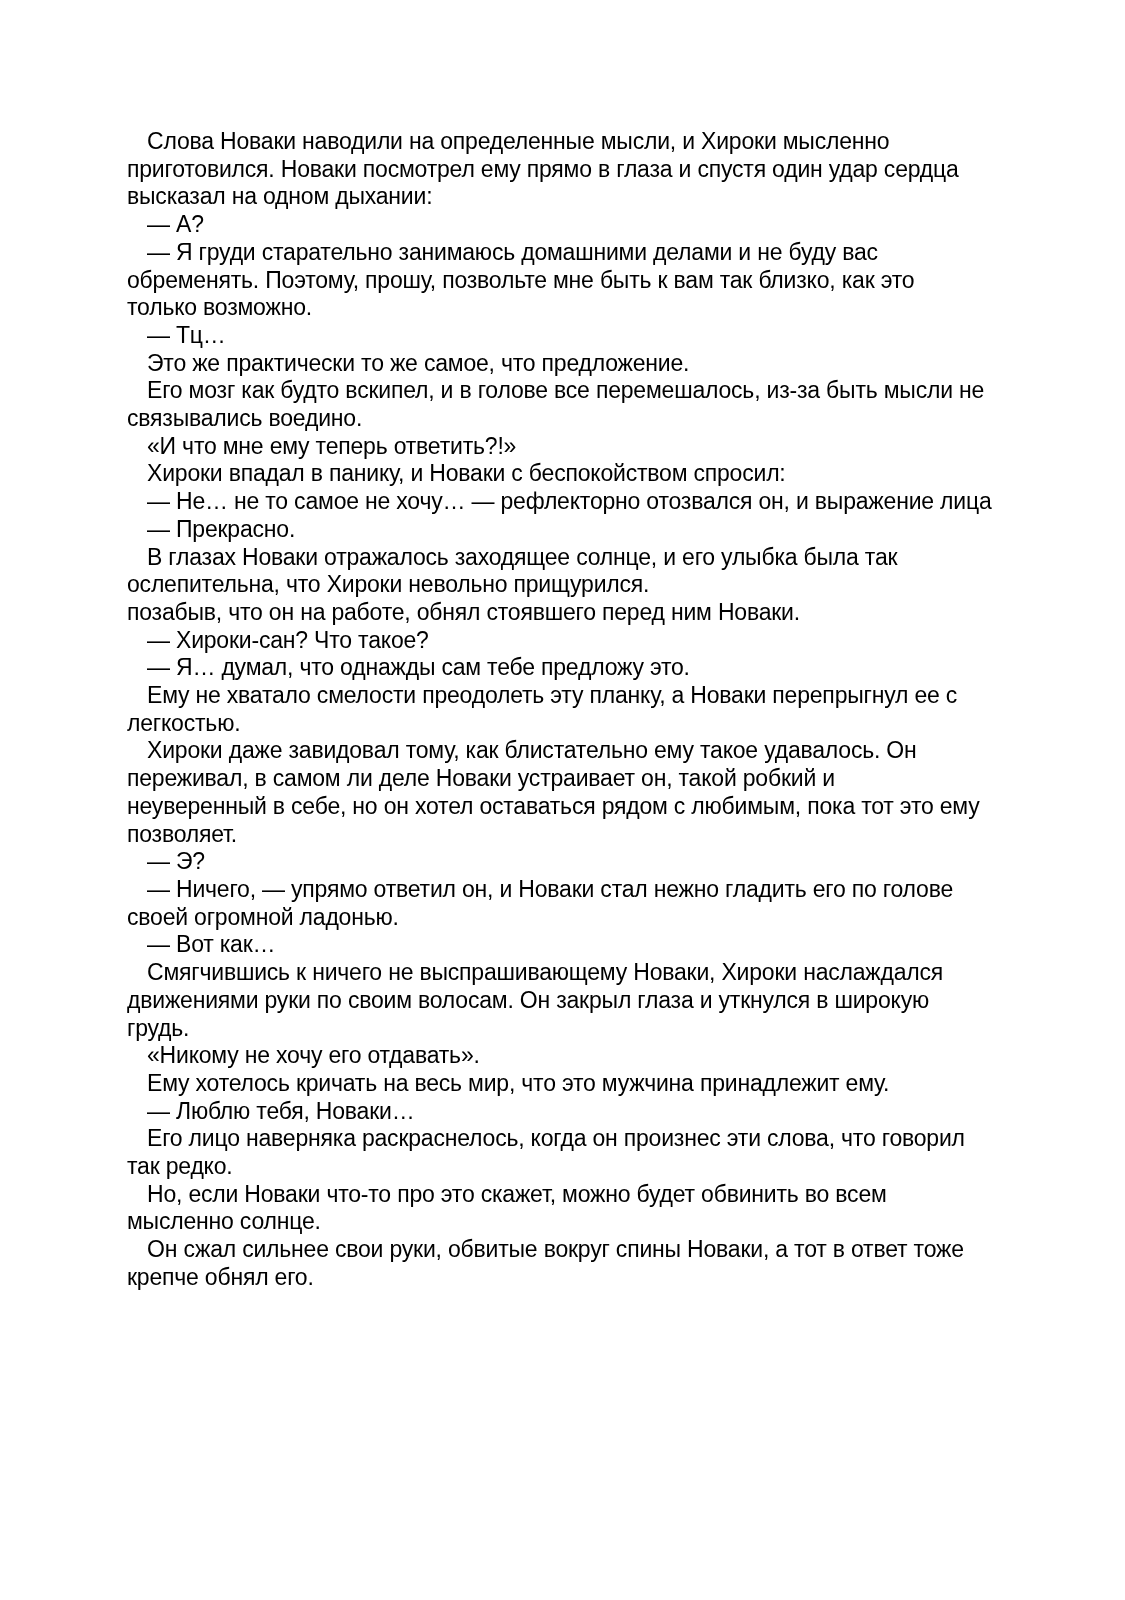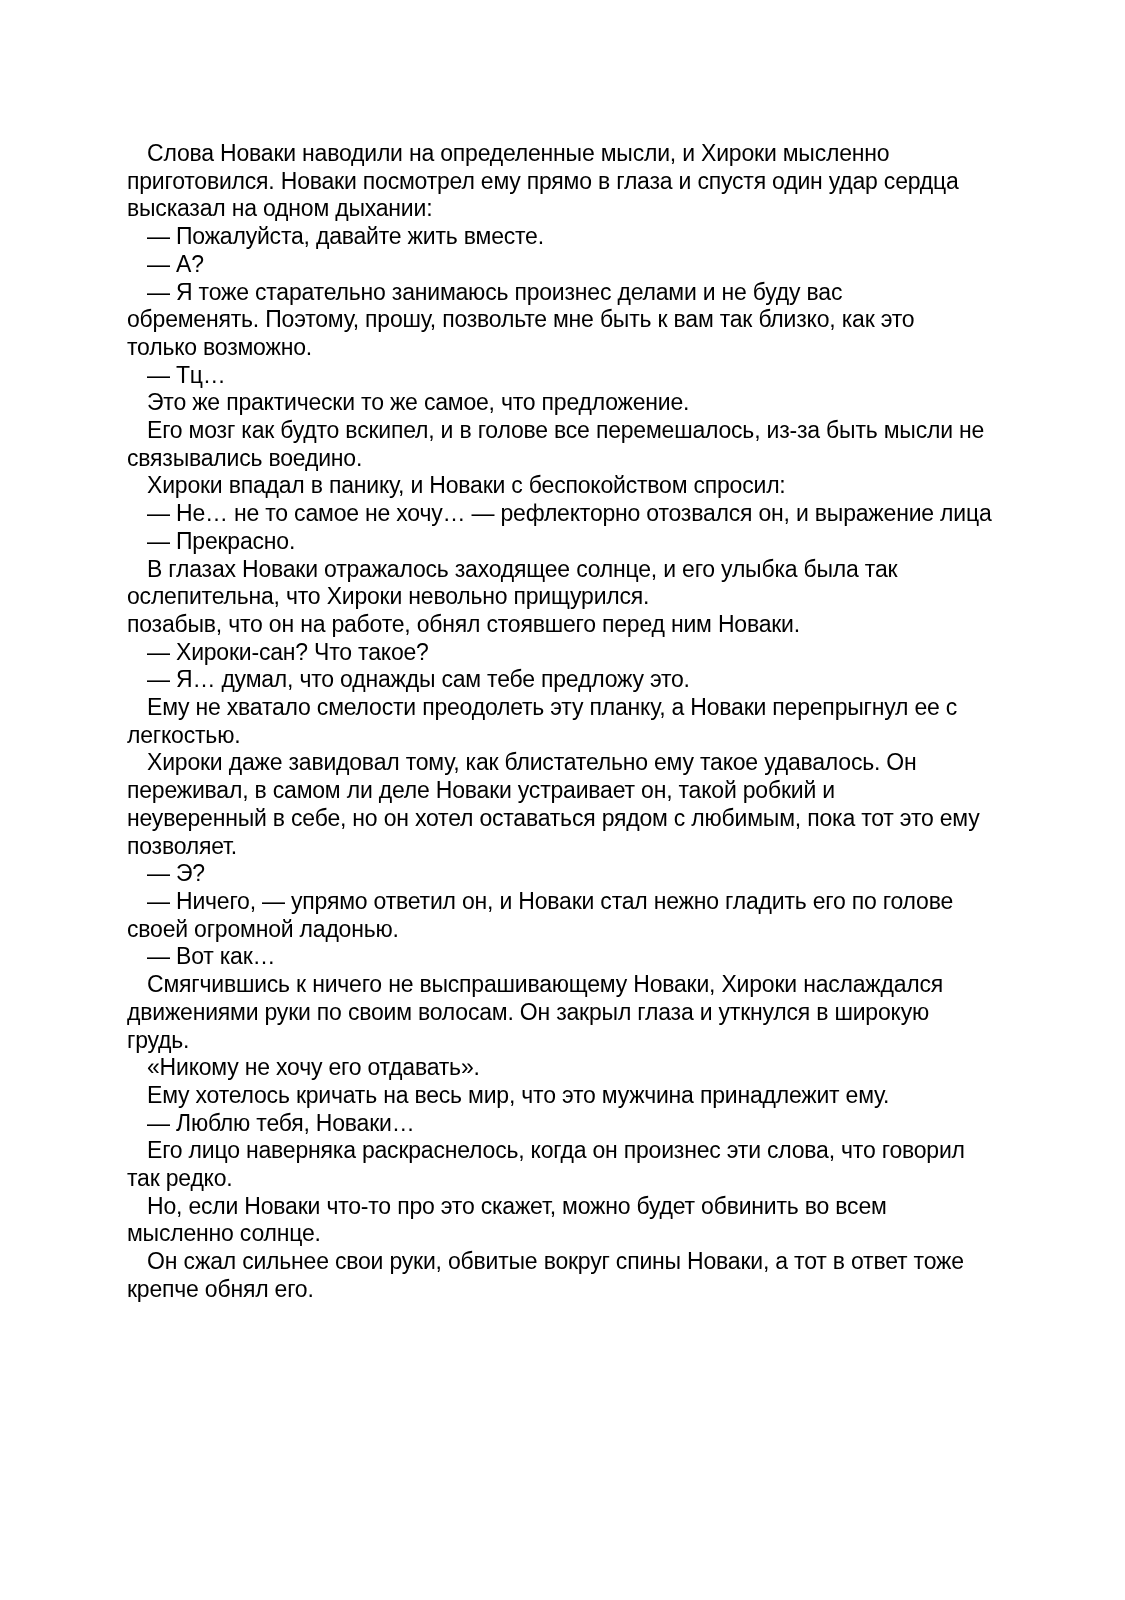--- a/index.html
+++ b/index.html
@@ -15,21 +15,21 @@
   }
   .page {
     position: relative;
     width: 1125px;
     height: 1600px;
     background: #ffffff;
   }
   .text-block {
     position: absolute;
     left: 127px;
-    top: 140px;
+    top: 128px;
     width: 880px;
     color: #000000;
     font-size: 23px;
     line-height: 27.7px;
     letter-spacing: -0.2px;
   }
   .line {
     white-space: pre;
   }
   .line.indent {
@@ -37,29 +37,29 @@
   }
 </style>
 </head>
 <body>
 
 <div class="page">
   <div class="text-block">
       <div class="line indent">Слова Новаки наводили на определенные мысли, и Хироки мысленно</div>
       <div class="line">приготовился. Новаки посмотрел ему прямо в глаза и спустя один удар сердца</div>
       <div class="line">высказал на одном дыхании:</div>
-      <div class="line indent">— Пожалуйста, давайте жить вместе.</div>
       <div class="line indent">— А?</div>
-      <div class="line indent">— Я тоже старательно занимаюсь произнес делами и не буду вас</div>
+      <div class="line indent">— Я груди старательно занимаюсь домашними делами и не буду вас</div>
       <div class="line">обременять. Поэтому, прошу, позвольте мне быть к вам так близко, как это</div>
       <div class="line">только возможно.</div>
       <div class="line indent">— Тц…</div>
       <div class="line indent">Это же практически то же самое, что предложение.</div>
       <div class="line indent">Его мозг как будто вскипел, и в голове все перемешалось, из-за быть мысли не</div>
       <div class="line">связывались воедино.</div>
+      <div class="line indent">«И что мне ему теперь ответить?!»</div>
       <div class="line indent">Хироки впадал в панику, и Новаки с беспокойством спросил:</div>
       <div class="line indent">— Не… не то самое не хочу… — рефлекторно отозвался он, и выражение лица</div>
       <div class="line indent">— Прекрасно.</div>
       <div class="line indent">В глазах Новаки отражалось заходящее солнце, и его улыбка была так</div>
       <div class="line">ослепительна, что Хироки невольно прищурился.</div>
       <div class="line">позабыв, что он на работе, обнял стоявшего перед ним Новаки.</div>
       <div class="line indent">— Хироки-сан? Что такое?</div>
       <div class="line indent">— Я… думал, что однажды сам тебе предложу это.</div>
       <div class="line indent">Ему не хватало смелости преодолеть эту планку, а Новаки перепрыгнул ее с</div>
       <div class="line">легкостью.</div>

